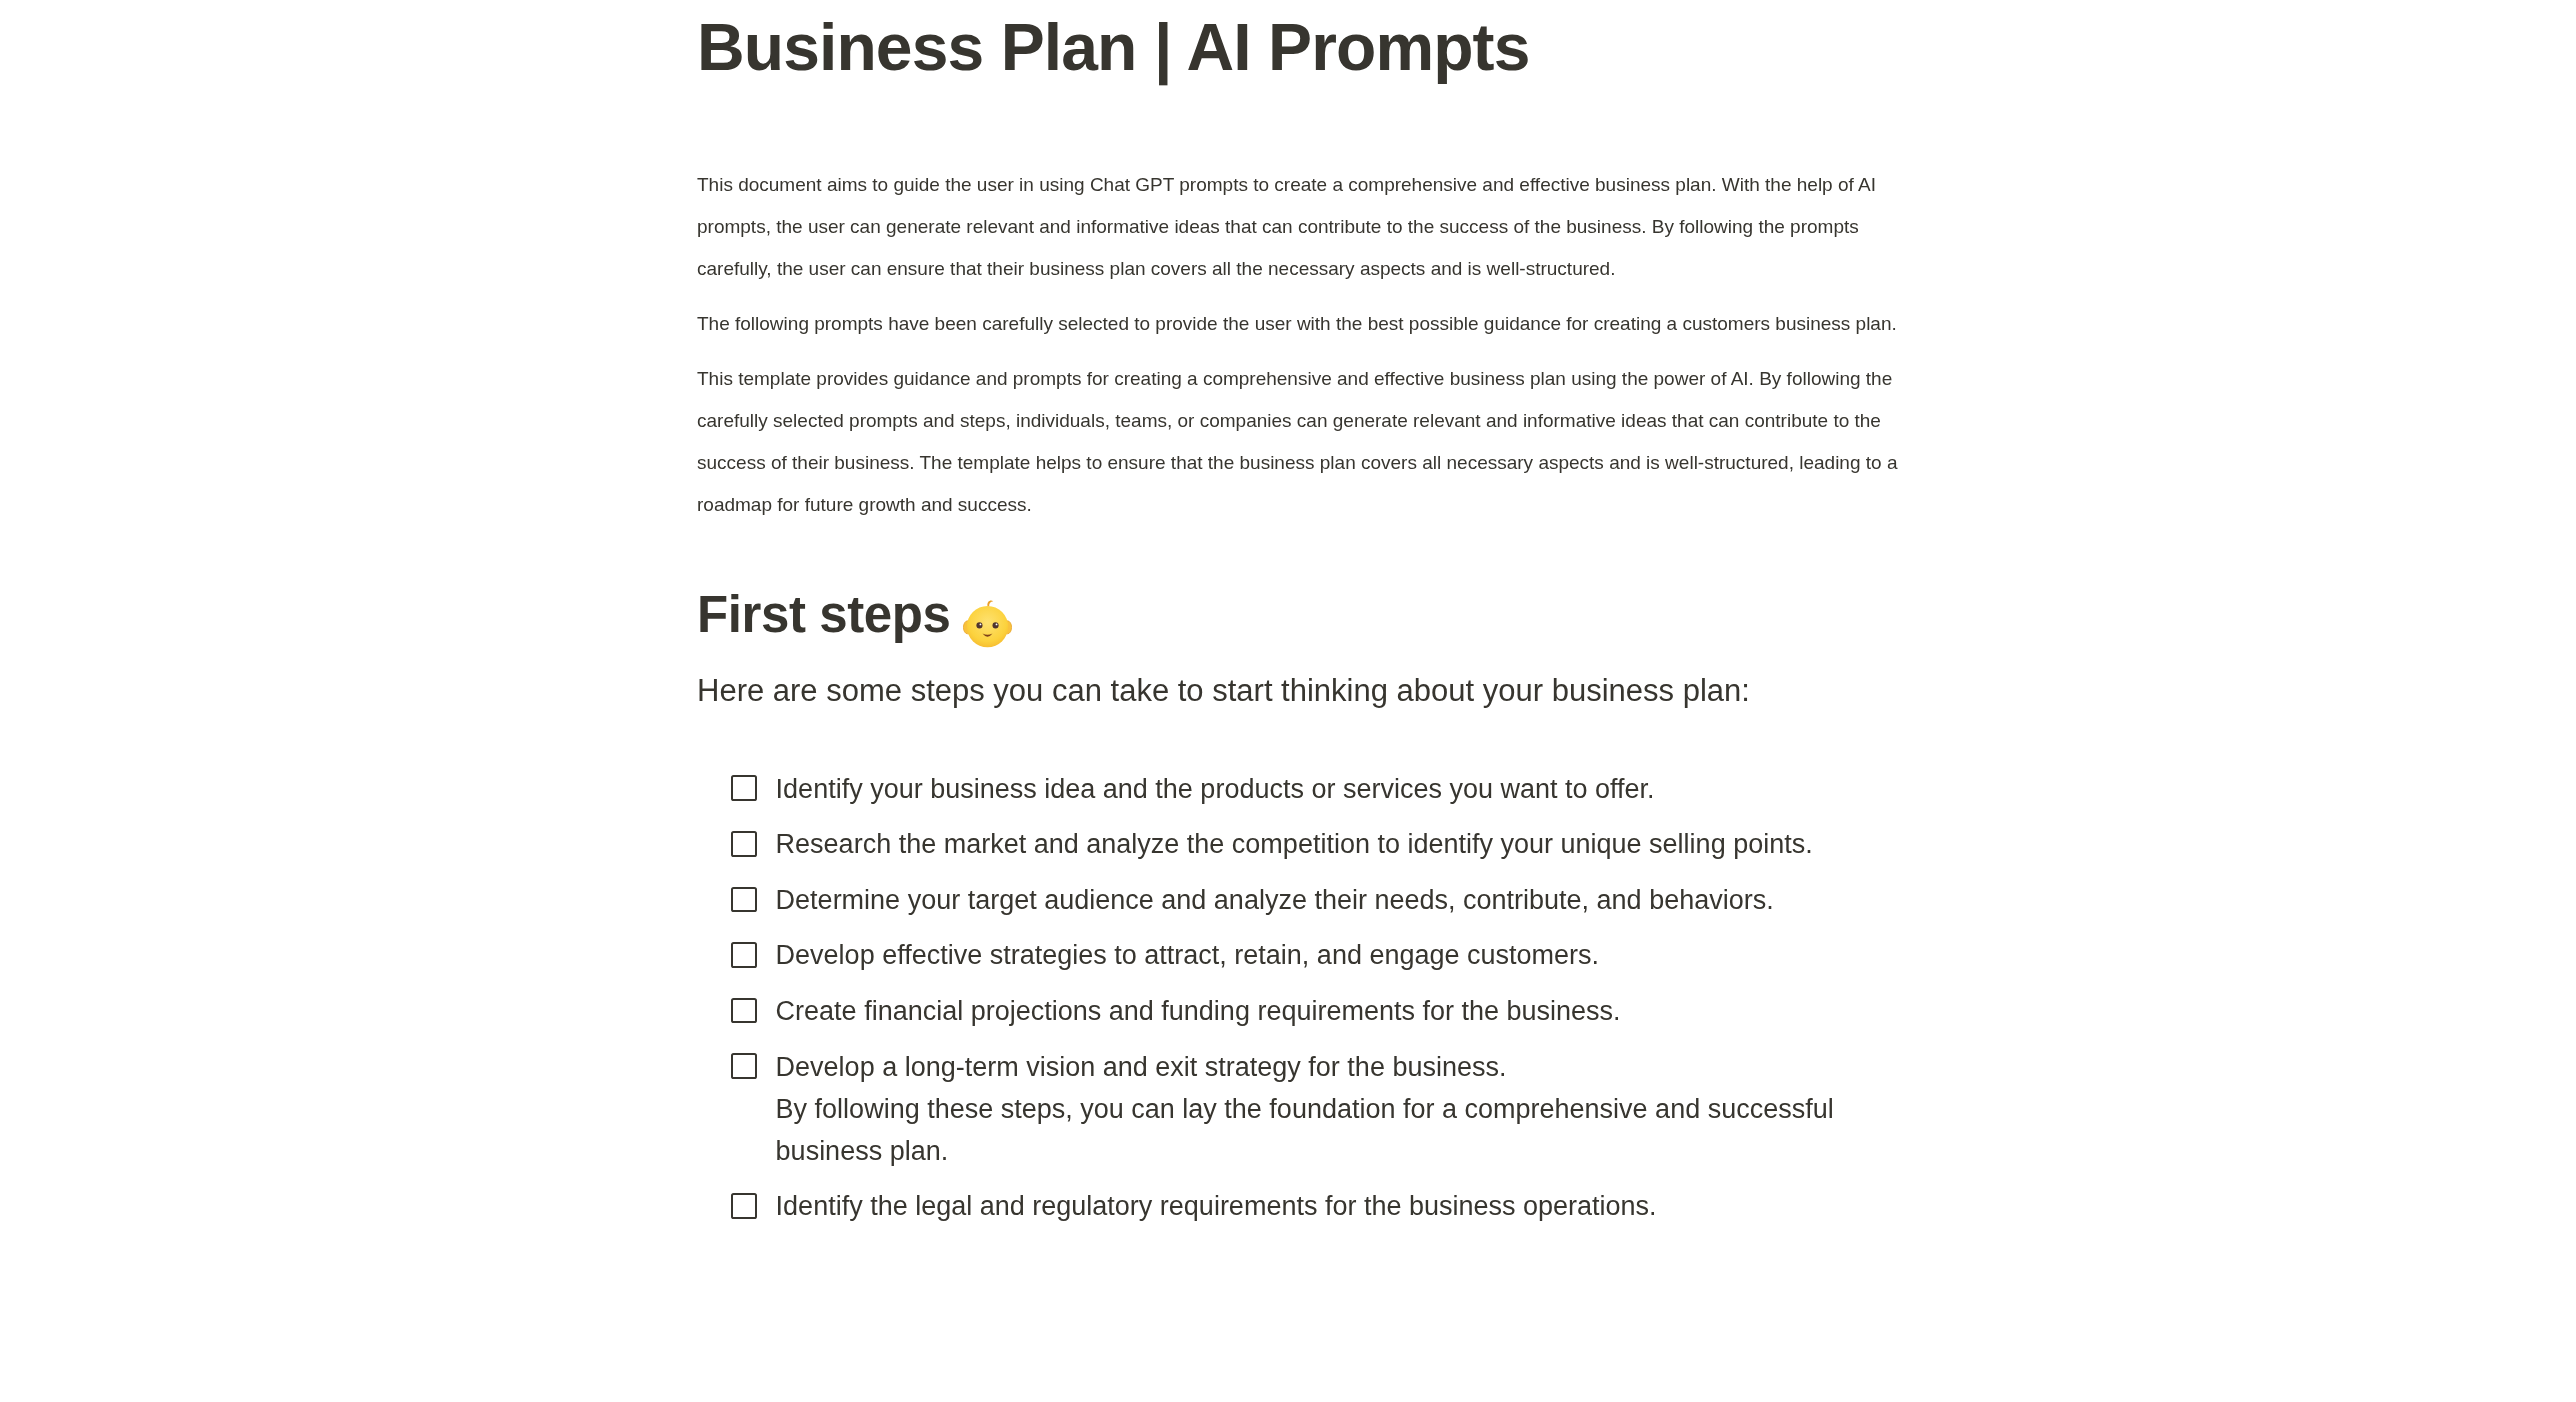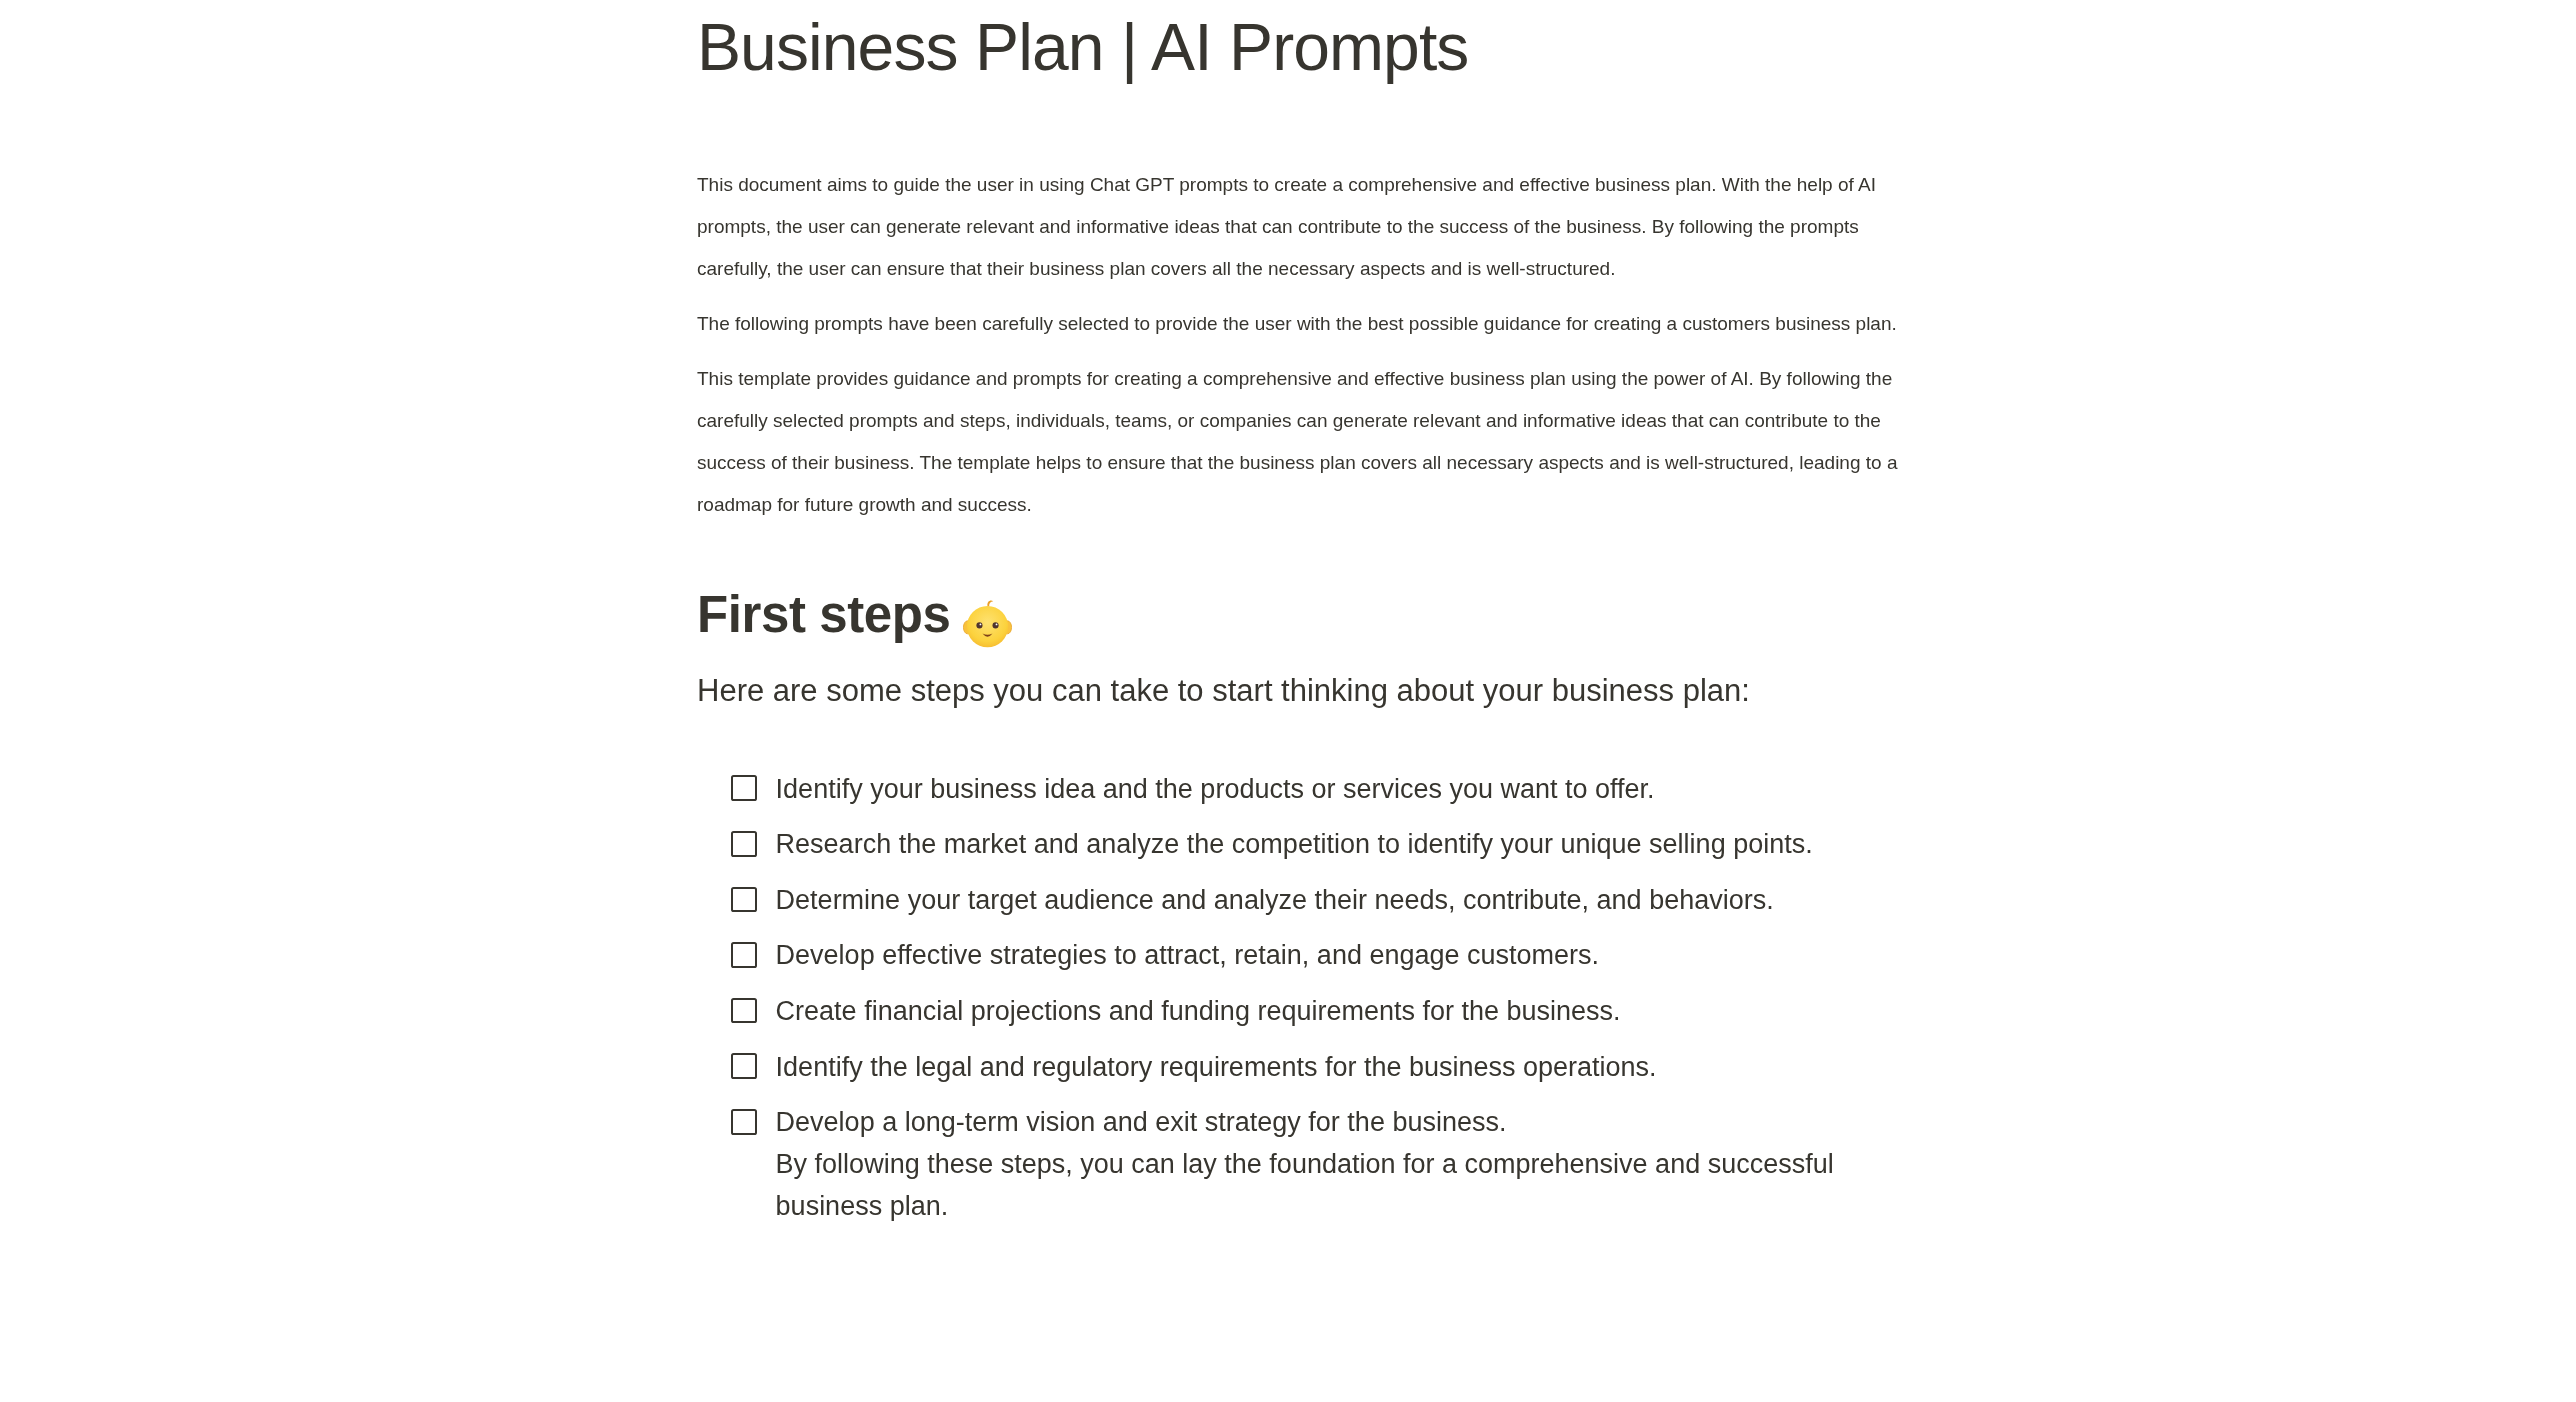--- a/index.html
+++ b/index.html
@@ -16,21 +16,21 @@
     color: #37352f;
   }
   .page {
     width: 1223px;
     margin-left: 697px;
     padding-top: 6.8px;
   }
   .page-title {
     margin: 0;
     font-size: 66px;
-    font-weight: normal;
+    font-weight: bold;
     line-height: 1.22;
     letter-spacing: -0.9px;
     color: #37352f;
   }
   .paragraphs { margin-top: 77px; }
   .para {
     margin: 0 0 12.8px 0;
     font-size: 19px;
     line-height: 42px;
   }
@@ -141,26 +141,26 @@
       <div class="todo-text">Develop effective strategies to attract, retain, and engage customers.</div>
     </div>
 
     <div class="todo-item">
       <span class="todo-checkbox" role="checkbox" aria-checked="false"></span>
       <div class="todo-text">Create financial projections and funding requirements for the business.</div>
     </div>
 
     <div class="todo-item">
       <span class="todo-checkbox" role="checkbox" aria-checked="false"></span>
-      <div class="todo-text">Identify the legal and regulatory requirements for the business operations.</div>
+      <div class="todo-text">
+        <div>Develop a long-term vision and exit strategy for the business.</div>
+        <div class="todo-continuation">By following these steps, you can lay the foundation for a comprehensive and successful business plan.</div>
+      </div>
     </div>
 
     <div class="todo-item">
       <span class="todo-checkbox" role="checkbox" aria-checked="false"></span>
-      <div class="todo-text">
-        <div>Develop a long-term vision and exit strategy for the business.</div>
-        <div class="todo-continuation">By following these steps, you can lay the foundation for a comprehensive and successful business plan.</div>
-      </div>
+      <div class="todo-text">Identify the legal and regulatory requirements for the business operations.</div>
     </div>
 
   </div>
 </div>
 
 
 </body></html>

